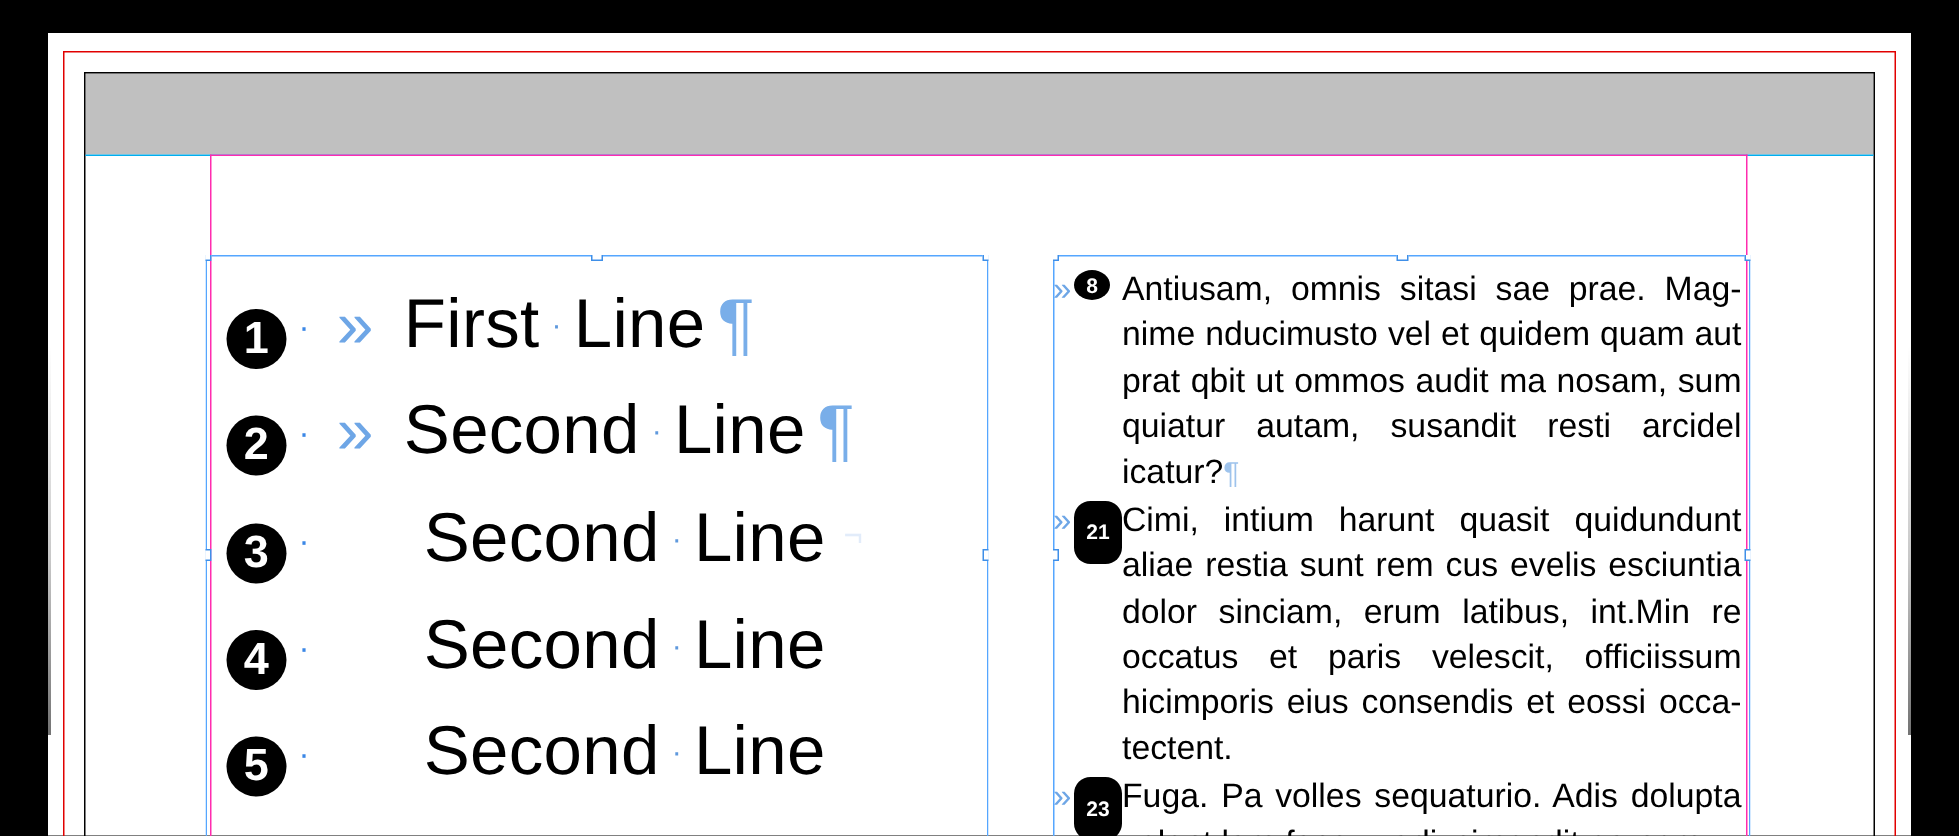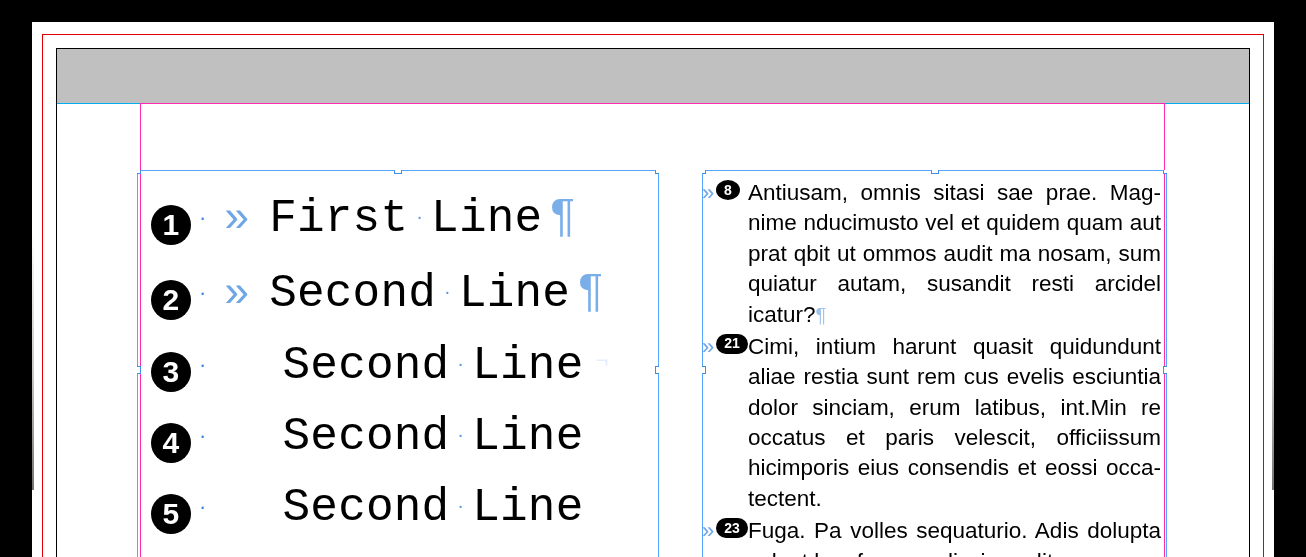--- a/index.html
+++ b/index.html
@@ -186,21 +186,20 @@
     color: #6ea6e6;
     font-size: 44px;
     padding: 0 14px 0 10px;
   }
   .tab-space {
     display: inline-block;
     width: 62px;
   }
   .text {
     color: #000;
-    font-family: Liberation Mono, monospace;
   }
   .space-dot {
     color: #5f99dd;
     font-size: 20px;
     padding: 0 2px;
     transform: translateY(-8px);
     display: inline-block;
   }
   .pilcrow {
     color: #79aee9;
@@ -241,21 +240,21 @@
   }
   .para .ln {
     position: absolute;
     left: 14px;
     top: 2px;
     display: inline-flex;
     align-items: center;
     justify-content: center;
     min-width: 24px;
     height: 20px;
-    padding: 0 4px;
+    padding: 11px 4px;
     border-radius: 11px;
     background: #000;
     color: #fff;
     font-size: 14px;
     font-weight: 700;
     font-family: Arial, sans-serif;
   }
   .para .ln.single { min-width: 20px; padding: 0 2px; border-radius:50%; }
   .para .pil {
     color: #9ec3ec;

